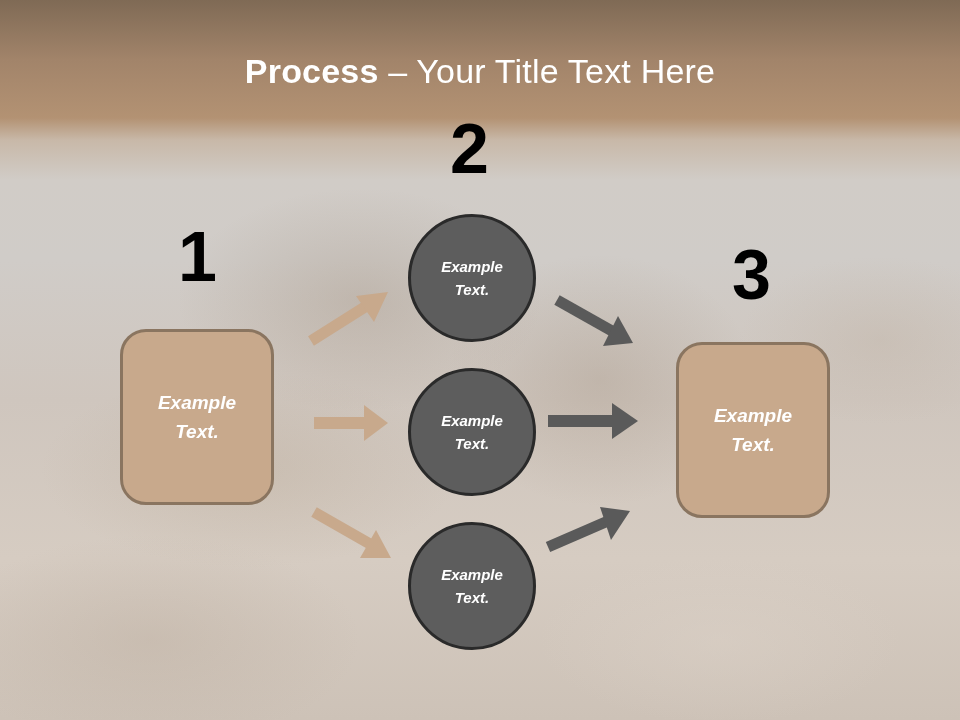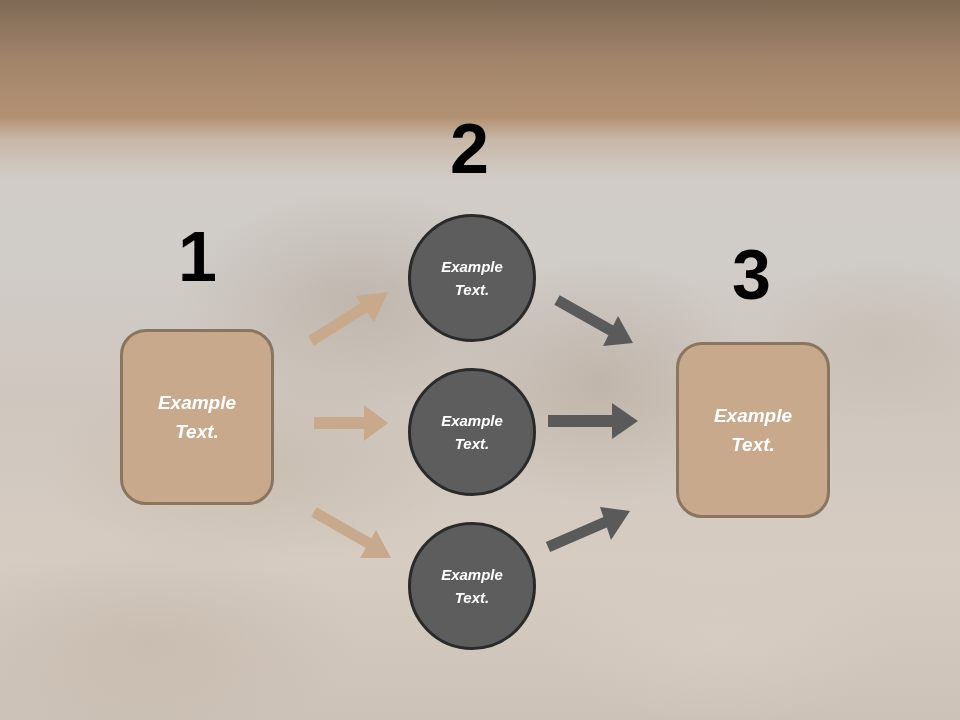--- a/index.html
+++ b/index.html
@@ -35,20 +35,23 @@
     display:flex; flex-direction:column; align-items:center; justify-content:center;
     color:#ffffff; font-style:italic; font-weight:bold; font-size:15px; line-height:23px;
   }
   svg.arrows { position:absolute; left:0; top:0; }
 </style>
 </head>
 <body>
 
 <div class="slide">
 
+  <div class="title">
+    <span class="bold">Process</span><span> – Your Title Text Here</span>
+  </div>
 
   <div class="num" style="left:178px; top:222px;">1</div>
   <div class="num" style="left:450px; top:114px;">2</div>
   <div class="num" style="left:732px; top:240px;">3</div>
 
   <svg class="arrows" width="960" height="720">
 
     <g>
       <line x1="311" y1="341" x2="368" y2="305" stroke="#c8a98c" stroke-width="11"></line>
       <polygon points="388,292 356,296 374,322" fill="#c8a98c"></polygon>

